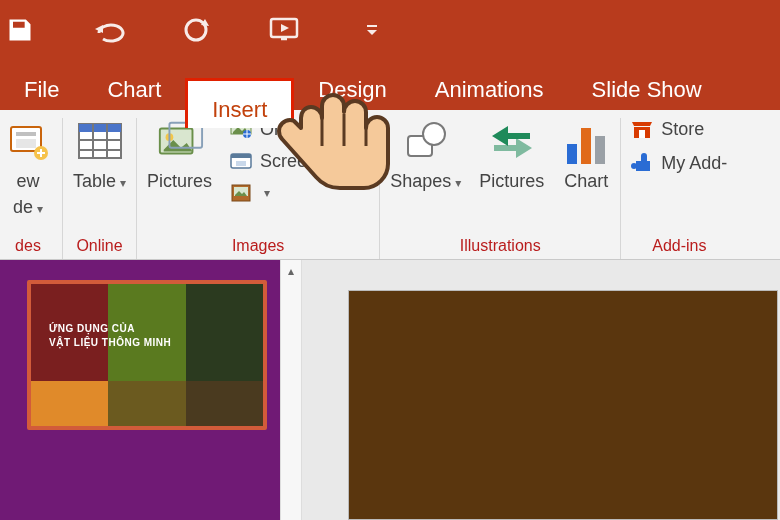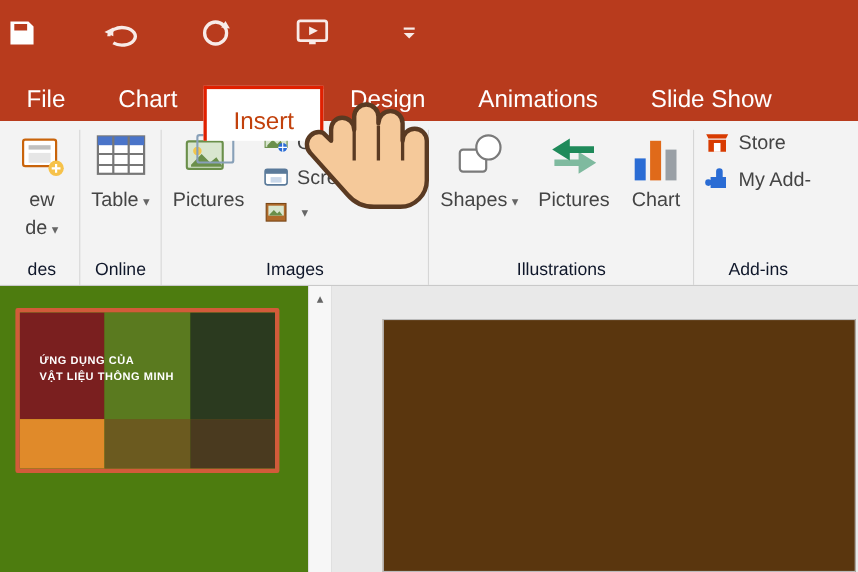--- a/index.html
+++ b/index.html
@@ -14,39 +14,39 @@
   
   .tabs { height: 50px; background: #b83b1d; display: flex; align-items: stretch; color:#fff; font-size: 22px; }
   .tabs .tab { padding: 10px 24px 0 24px; display:flex; align-items:center; cursor:pointer; white-space:nowrap; }
   .tabs .tab.active { background:#fff; color:#c2410c; border:3px solid #e02000; border-bottom:none; position:relative; top:18px; }
 
   
   .ribbon { background:#f3f3f3; border-bottom:1px solid #c9c9c9; display:flex; align-items:stretch; height:150px; padding: 8px 0 0 0; }
   .group { display:flex; flex-direction:column; align-items:center; justify-content:space-between; padding: 0 10px 4px 10px; border-right:1px solid #d6d6d6; }
   .group:last-child { border-right:none; }
   .group .row { display:flex; align-items:flex-start; gap:18px; }
-  .group .lbl { font-size:16px; color:#0f172a; margin-top:6px; }
+  .group .lbl { font-size:16px; color:#b91c1c; margin-top:6px; }
   .big { display:flex; flex-direction:column; align-items:center; gap:6px; color:#444; font-size:18px; line-height:1.1; cursor:pointer; }
   .big .ic { width:48px; height:48px; display:flex; align-items:center; justify-content:center; }
   .mini-list { display:flex; flex-direction:column; gap:10px; align-items:flex-start; }
   .mini { display:flex; align-items:center; gap:8px; color:#444; font-size:18px; cursor:pointer; }
   .mini .ic { width:22px; height:22px; display:flex; align-items:center; justify-content:center; }
   .drop::after { content:"▾"; font-size:12px; color:#666; margin-left:4px; }
 
   
   svg { display:block; }
   .chart-bar { display:flex; align-items:flex-end; gap:4px; height:44px; }
   .chart-bar span { width:10px; display:block; }
   .cb1 { height:20px; background:#2a6cd4; }
   .cb2 { height:36px; background:#e06a1a; }
   .cb3 { height:28px; background:#9aa0a6; }
 
   
   .editor { flex:1; display:flex; background:#e9e9e9; }
-  .thumbs { width:280px; background:#4d7c0f; padding:20px 14px; position:relative; }
+  .thumbs { width:280px; background:#701a75; padding:20px 27px; position:relative; }
   .thumb { border:4px solid #d25b3a; border-radius:2px; width:240px; height:150px; overflow:hidden; position:relative; }
   .thumb-top { display:flex; height:68%; }
   .t1 { background:#7a1f1f; flex:1; }
   .t2 { background:#5a7a1f; flex:1; }
   .t3 { background:#2b3a1f; flex:1; }
   .thumb-bot { display:flex; height:32%; }
   .b1 { background:#e08a2a; flex:1; }
   .b2 { background:#6b5a1f; flex:1; }
   .b3 { background:#4a3a1f; flex:1; }
   .thumb-text { position:absolute; top:38px; left:18px; color:#fff; font-size:10px; font-weight:bold; letter-spacing:.5px; line-height:1.4; }
@@ -102,21 +102,21 @@
     <div class="tab">File</div>
     <div class="tab">Chart</div>
     <div class="tab active">Insert</div>
     <div class="tab">Design</div>
     <div class="tab">Animations</div>
     <div class="tab">Slide Show</div>
   </div>
 
   <div class="ribbon">
 
-    <div class="group" style="padding-left:14px">
+    <div class="group" style="padding-left:4px">
       <div class="row">
         <div class="big">
           <div class="ic">
             <svg width="42" height="42" viewBox="0 0 42 42">
                 <rect x="4" y="6" width="30" height="24" rx="2" fill="#fff" stroke="#c9640b" stroke-width="2"></rect>
                 <rect x="9" y="11" width="20" height="4" fill="#c0c0c0"></rect>
                 <rect x="9" y="18" width="20" height="9" fill="#e6e6e6"></rect>
                 <circle cx="34" cy="32" r="7" fill="#f6c24a"></circle>
                 <path stroke="#fff" stroke-width="2" d="M34 28v8M30 32h8"></path>
               </svg>

